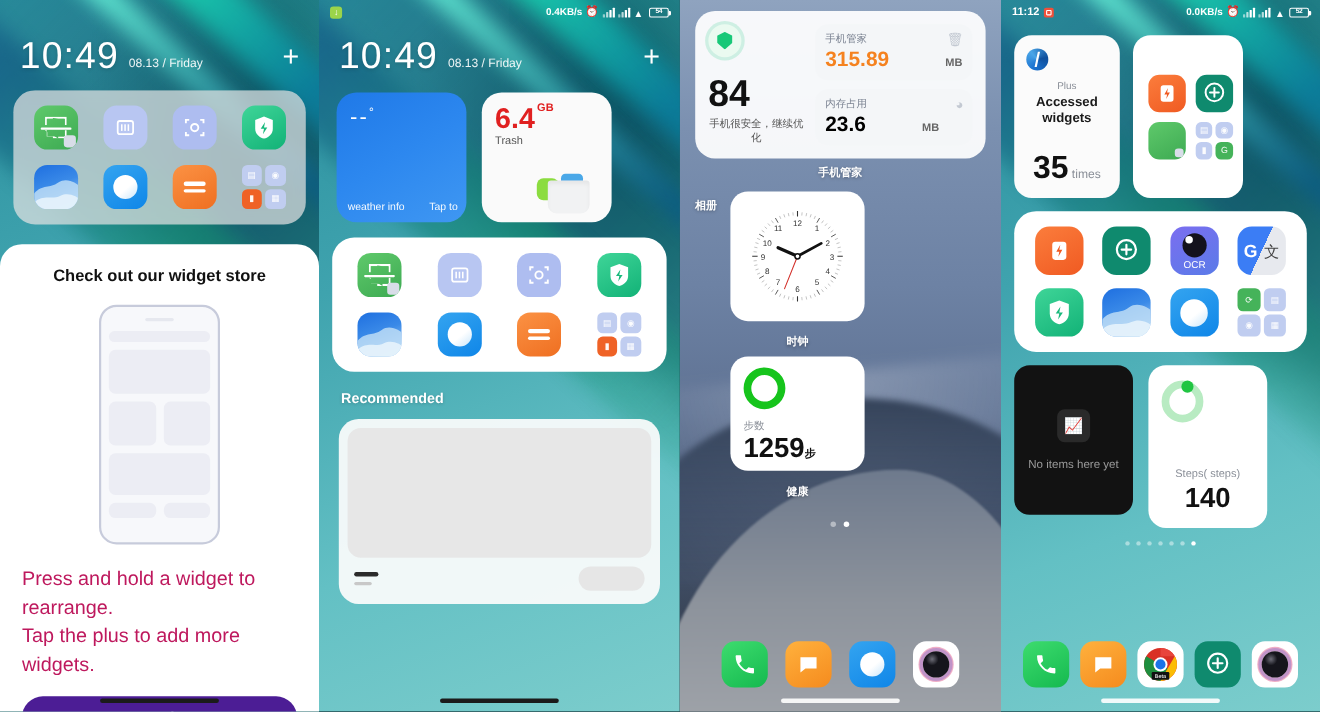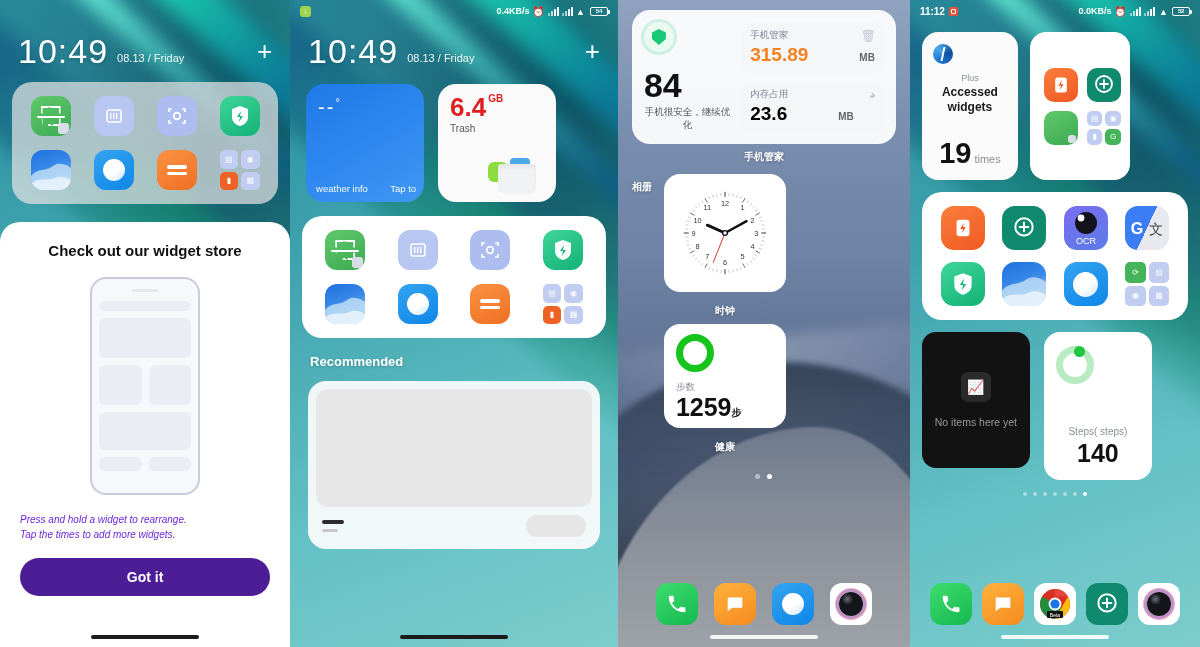--- a/index.html
+++ b/index.html
@@ -166,21 +166,21 @@
      border-radius:16px; background:#f7f8fb; padding:7px 7px; overflow:hidden; }
   .phone-mock .notch{ width:26px; height:3px; background:#e6e8ef; border-radius:2px; margin:3px auto 9px auto;}
   .phone-mock .b{ background:#ecedf4; border-radius:6px; }
   .phone-mock .b1{ height:10px; margin-bottom:7px; }
   .phone-mock .b2{ height:40px; margin-bottom:7px; }
   .phone-mock .row{ display:flex; gap:7px; margin-bottom:7px; }
   .phone-mock .row .b{ flex:1; height:40px; }
   .phone-mock .b4{ height:38px; margin-bottom:7px;}
   .phone-mock .row2{ display:flex; gap:7px;}
   .phone-mock .row2 .b{ flex:1; height:14px;}
-  .dlg-desc { margin-top:18px; font-size:10px; color:#6d28d9; line-height:1.45;font-style:italic; }
+  .dlg-desc { margin-top:18px; font-size:18px; color:#be185d; line-height:1.45; }
   .gotit { margin-top:16px; height:38px; border-radius:19px; background:#4c1d95; color:#fff;
     display:flex; align-items:center; justify-content:center; font-size:14px; font-weight:bold; cursor:pointer;}
   .homebar { position:absolute; bottom:8px; left:50%; transform:translateX(-50%);
     width:108px; height:4px; border-radius:2px; background:#111; z-index:12; }
   .homebar.light { background:#fff; opacity:.9; }
   .homebar.dark2 { background:#1b1b1b; }
 
   
   .p3wrap { position:relative; z-index:4; padding:0 14px; }
   .mgr-card { margin-top:10px; background:rgba(255,255,255,.93); border-radius:18px; padding:12px; display:flex; gap:10px; }
@@ -372,21 +372,21 @@
             <div class="b"></div>
           </div>
         <div class="b b4"></div>
         <div class="row2">
             <div class="b"></div>
             <div class="b"></div>
           </div>
       </div>
       <div class="dlg-desc">
         <div>Press and hold a widget to rearrange.</div>
-        <div>Tap the times to add more widgets.</div>
+        <div>Tap the plus to add more widgets.</div>
       </div>
       <div class="gotit">Got it</div>
       <div class="homebar dark2"></div>
     </div>
   </div>
 
   <div class="panel p2">
     <div class="wp-teal">
       <div class="dark"></div>
         <div class="ribbon r3"></div>
@@ -720,21 +720,21 @@
 
     <div class="p4wrap">
       <div class="p4row1">
         <div class="contacts-w">
           <div class="contacts-logo"></div>
           <div class="contacts-plus">Plus</div>
           <div class="contacts-ttl">
             <div>Accessed</div>
             <div>widgets</div>
           </div>
-          <div class="contacts-num"><span>19</span><sub>times</sub></div>
+          <div class="contacts-num"><span>35</span><sub>times</sub></div>
         </div>
 
         <div class="stack-w">
           <div class="app ic-orange-chip">
             <svg width="20" height="20" viewBox="0 0 24 24">
                 <rect x="5" y="3" width="14" height="18" rx="3" fill="#fff"></rect>
                 <path d="M13 6l-4 7h3l-1 5 4-7h-3z" fill="#f05a22"></path>
               </svg>
           </div>
           <div class="app ic-teal-chat">

